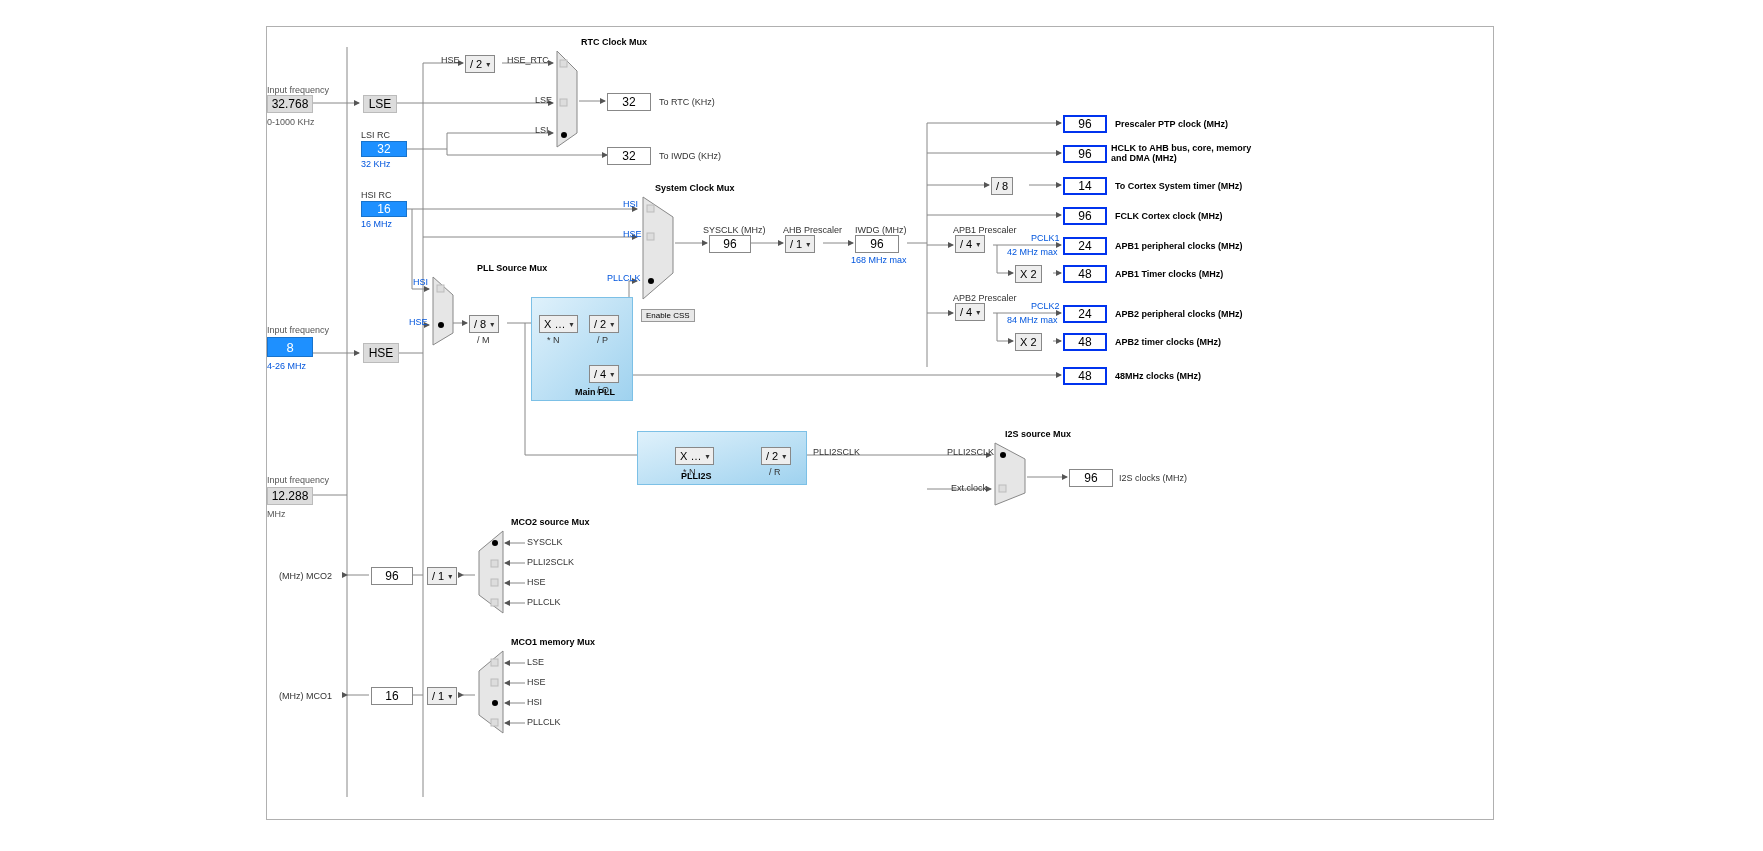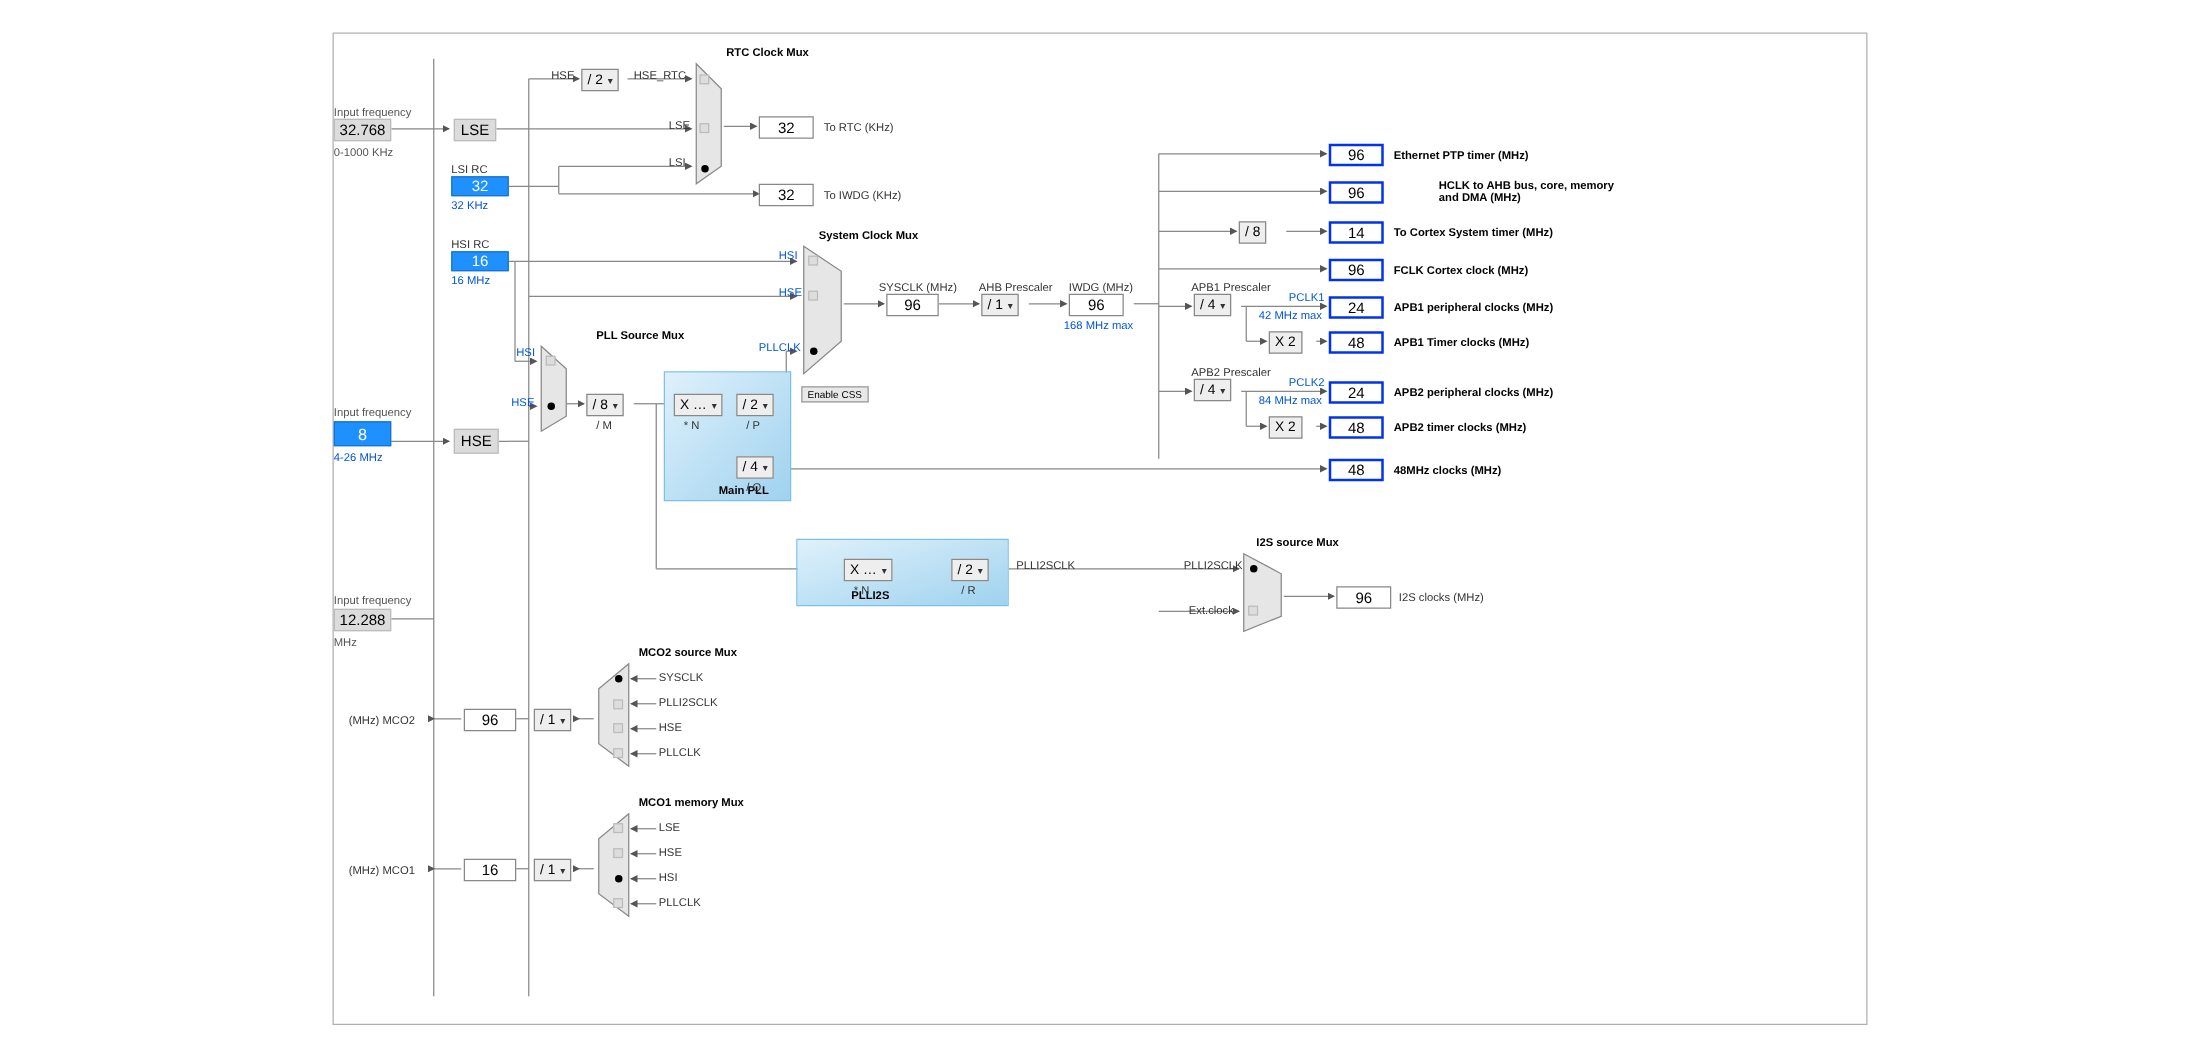--- a/index.html
+++ b/index.html
@@ -341,23 +341,23 @@
         <span>/ 4</span>
         <span class="caret">▾</span>
       </div>
     <div class="abs blue-small" style="left:764px;top:274px">PCLK2</div>
     <div class="abs blue-small" style="left:740px;top:288px">84 MHz max</div>
     <div class="abs chip" style="left:748px;top:306px">
         <span>X 2</span>
       </div>
 
     <div class="abs out-box" style="left:796px;top:88px;width:44px;height:18px">96</div>
-    <div class="abs out-label" style="left:848px;top:92px">Ethernet PTP timer (MHz)</div>
+    <div class="abs out-label" style="left:848px;top:92px">Prescaler PTP clock (MHz)</div>
     <div class="abs out-box" style="left:796px;top:118px;width:44px;height:18px">96</div>
-    <div class="abs out-label" style="left:884px;top:116px;max-width:150px;white-space:normal">HCLK to AHB bus, core, memory and DMA (MHz)</div>
+    <div class="abs out-label" style="left:844px;top:116px;max-width:150px;white-space:normal">HCLK to AHB bus, core, memory and DMA (MHz)</div>
     <div class="abs out-box" style="left:796px;top:150px;width:44px;height:18px">14</div>
     <div class="abs out-label" style="left:848px;top:154px">To Cortex System timer (MHz)</div>
     <div class="abs out-box" style="left:796px;top:180px;width:44px;height:18px">96</div>
     <div class="abs out-label" style="left:848px;top:184px">FCLK Cortex clock (MHz)</div>
     <div class="abs out-box" style="left:796px;top:210px;width:44px;height:18px">24</div>
     <div class="abs out-label" style="left:848px;top:214px">APB1 peripheral clocks (MHz)</div>
     <div class="abs out-box" style="left:796px;top:238px;width:44px;height:18px">48</div>
     <div class="abs out-label" style="left:848px;top:242px">APB1 Timer clocks (MHz)</div>
     <div class="abs out-box" style="left:796px;top:278px;width:44px;height:18px">24</div>
     <div class="abs out-label" style="left:848px;top:282px">APB2 peripheral clocks (MHz)</div>

